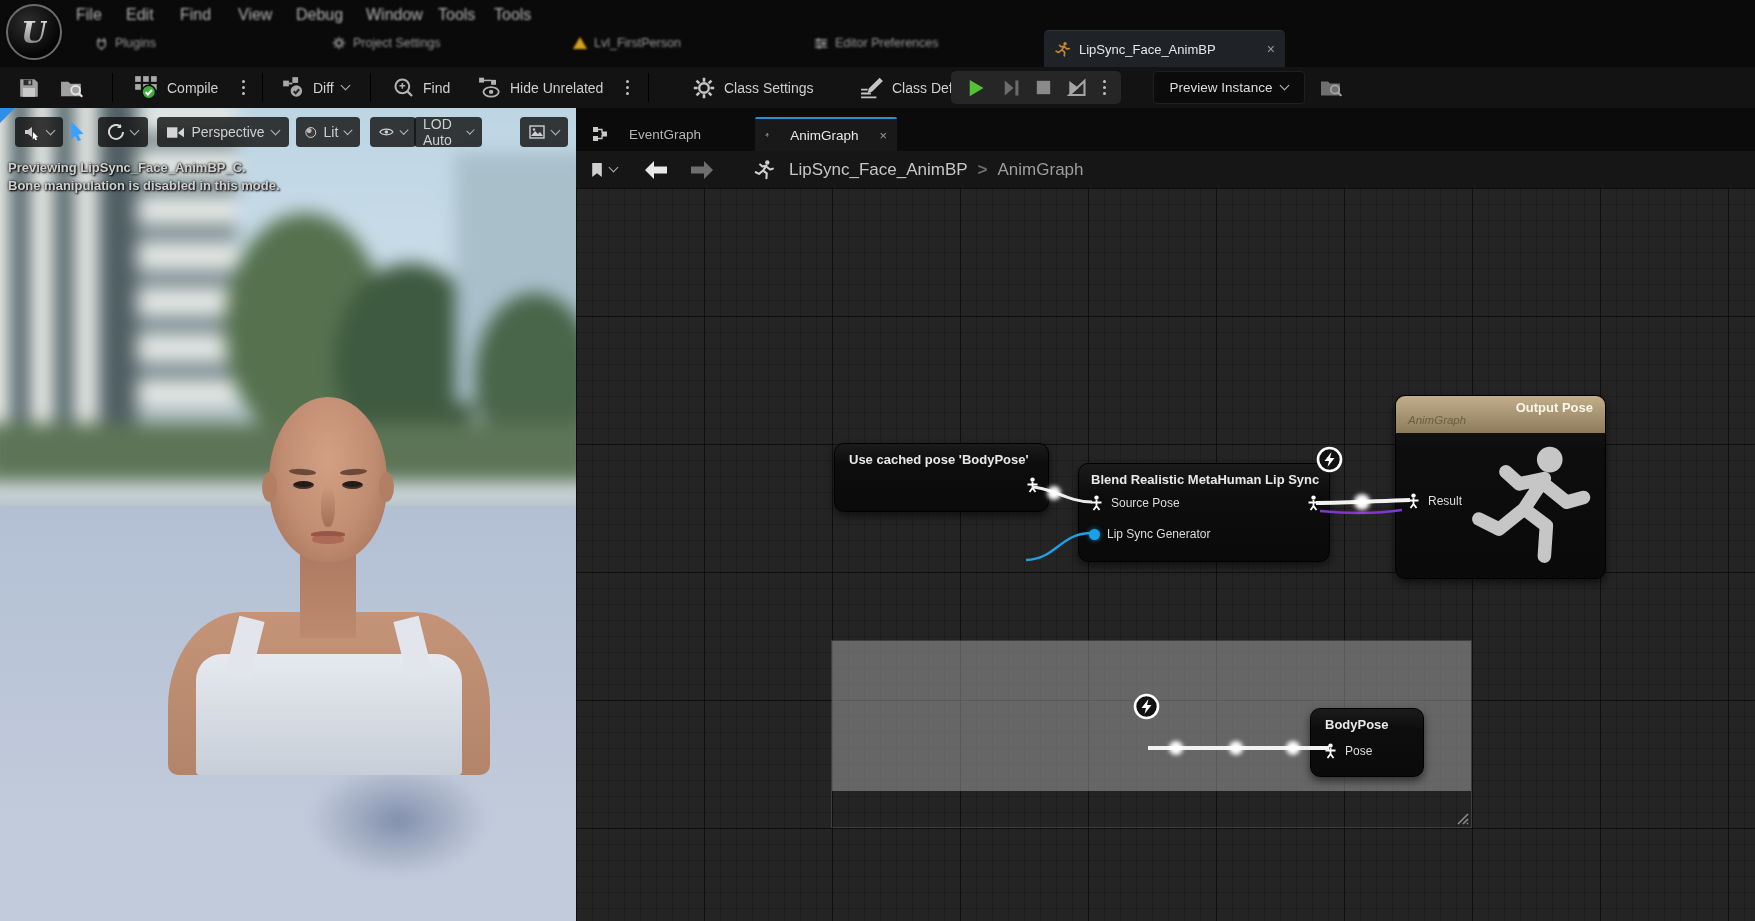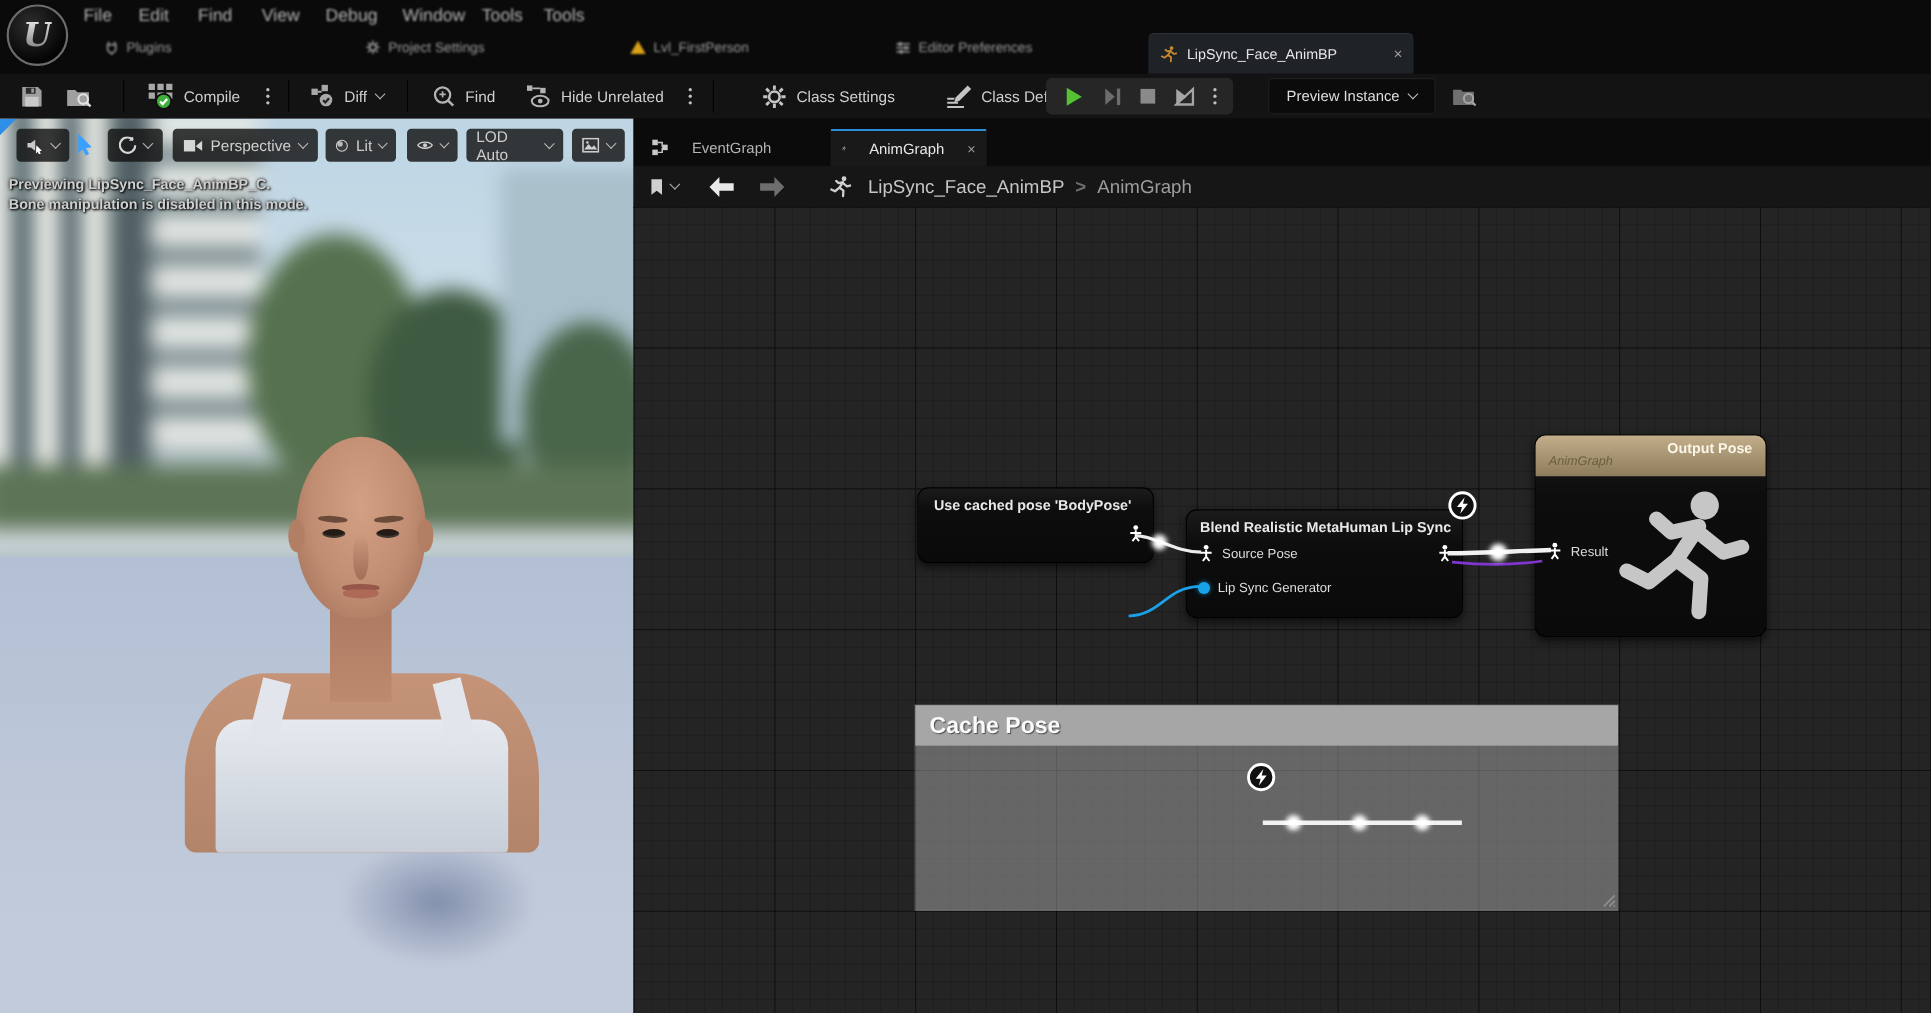--- a/index.html
+++ b/index.html
@@ -361,21 +361,21 @@
     <span>Lit</span>
     <span class="chev"></span>
   </div>
   <div class="vp-toolbar-btn" style="left:370px;width:46px">
     <svg width="17" height="12" viewBox="0 0 18 12">
         <path d="M1 6C4 1.5 14 1.5 17 6C14 10.5 4 10.5 1 6z" fill="none" stroke="#cfcfcf" stroke-width="1.5"></path>
         <circle cx="9" cy="6" r="2.2" fill="#cfcfcf"></circle>
       </svg>
     <span class="chev"></span>
   </div>
-  <div class="vp-toolbar-btn" style="left:424px;width:88px">
+  <div class="vp-toolbar-btn" style="left:414px;width:68px">
     <span>LOD Auto</span>
     <span class="chev"></span>
   </div>
   <div class="vp-toolbar-btn" style="left:520px;width:48px">
     <svg width="16" height="14" viewBox="0 0 16 14">
         <rect x="1" y="1" width="14" height="12" fill="none" stroke="#cfcfcf" stroke-width="1.4"></rect>
         <path d="M2 11l4-5 3 3 2-2 3 4z" fill="#cfcfcf"></path>
         <circle cx="5" cy="4.5" r="1.2" fill="#cfcfcf"></circle>
       </svg>
     <span class="chev"></span>
@@ -433,23 +433,20 @@
         </svg>
     </span>
     <span class="crumb" style="margin-left:14px;color:#c6c6c6">LipSync_Face_AnimBP</span>
     <span class="crumb" style="margin-left:10px;color:#6f6f6f;font-weight:bold">&gt;</span>
     <span class="crumb" style="margin-left:10px;color:#9d9d9d">AnimGraph</span>
   </div>
 
   <div class="canvas">
 
     <div class="comment">
-      <div class="cbar">
-        <span>Cache Pose</span>
-      </div>
       <div class="cbody"></div>
       <svg class="rsz" width="14" height="14" viewBox="0 0 14 14">
           <path d="M13 3L3 13M13 8L8 13M13 12l-1 1" stroke="#8f8f8f" stroke-width="1.5"></path>
         </svg>
     </div>
 
     <svg class="wires">
       <defs>
           <filter id="wb" x="-80%" y="-80%" width="260%" height="260%">
             <feGaussianBlur stdDeviation="2.3"></feGaussianBlur>
@@ -517,20 +514,32 @@
             <svg viewBox="0 0 14 16">
               <circle cx="7" cy="2.6" r="2.2" fill="#fff"></circle>
               <path d="M7 5v6M2 7.5h10M7 11l-3 4M7 11l3 4" stroke="#fff" stroke-width="1.8" fill="none"></path>
             </svg>
           </span>
         <span>Result</span>
       </div>
     </div>
 
 
+    <div class="gnode" style="left:734px;top:520px;width:112px;height:67px">
+      <div class="ntitle">BodyPose</div>
+      <div class="pin-row" style="left:12px;top:34px">
+        <span class="pose-pin">
+            <svg viewBox="0 0 14 16">
+              <circle cx="7" cy="2.6" r="2.2" fill="#fff"></circle>
+              <path d="M7 5v6M2 7.5h10M7 11l-3 4M7 11l3 4" stroke="#fff" stroke-width="1.8" fill="none"></path>
+            </svg>
+          </span>
+        <span>Pose</span>
+      </div>
+    </div>
 
     <svg class="badge" style="left:740px;top:258px" viewBox="0 0 27 27">
       <circle cx="13.5" cy="13.5" r="11.5" fill="#101010" stroke="#fff" stroke-width="2.6"></circle>
       <path d="M15.5 6l-7 9h4.5l-1.5 6 7-9h-4.5z" fill="#fff"></path>
     </svg>
     <svg class="badge" style="left:557px;top:505px" viewBox="0 0 27 27">
       <circle cx="13.5" cy="13.5" r="11.5" fill="#101010" stroke="#fff" stroke-width="2.6"></circle>
       <path d="M15.5 6l-7 9h4.5l-1.5 6 7-9h-4.5z" fill="#fff"></path>
     </svg>
 

